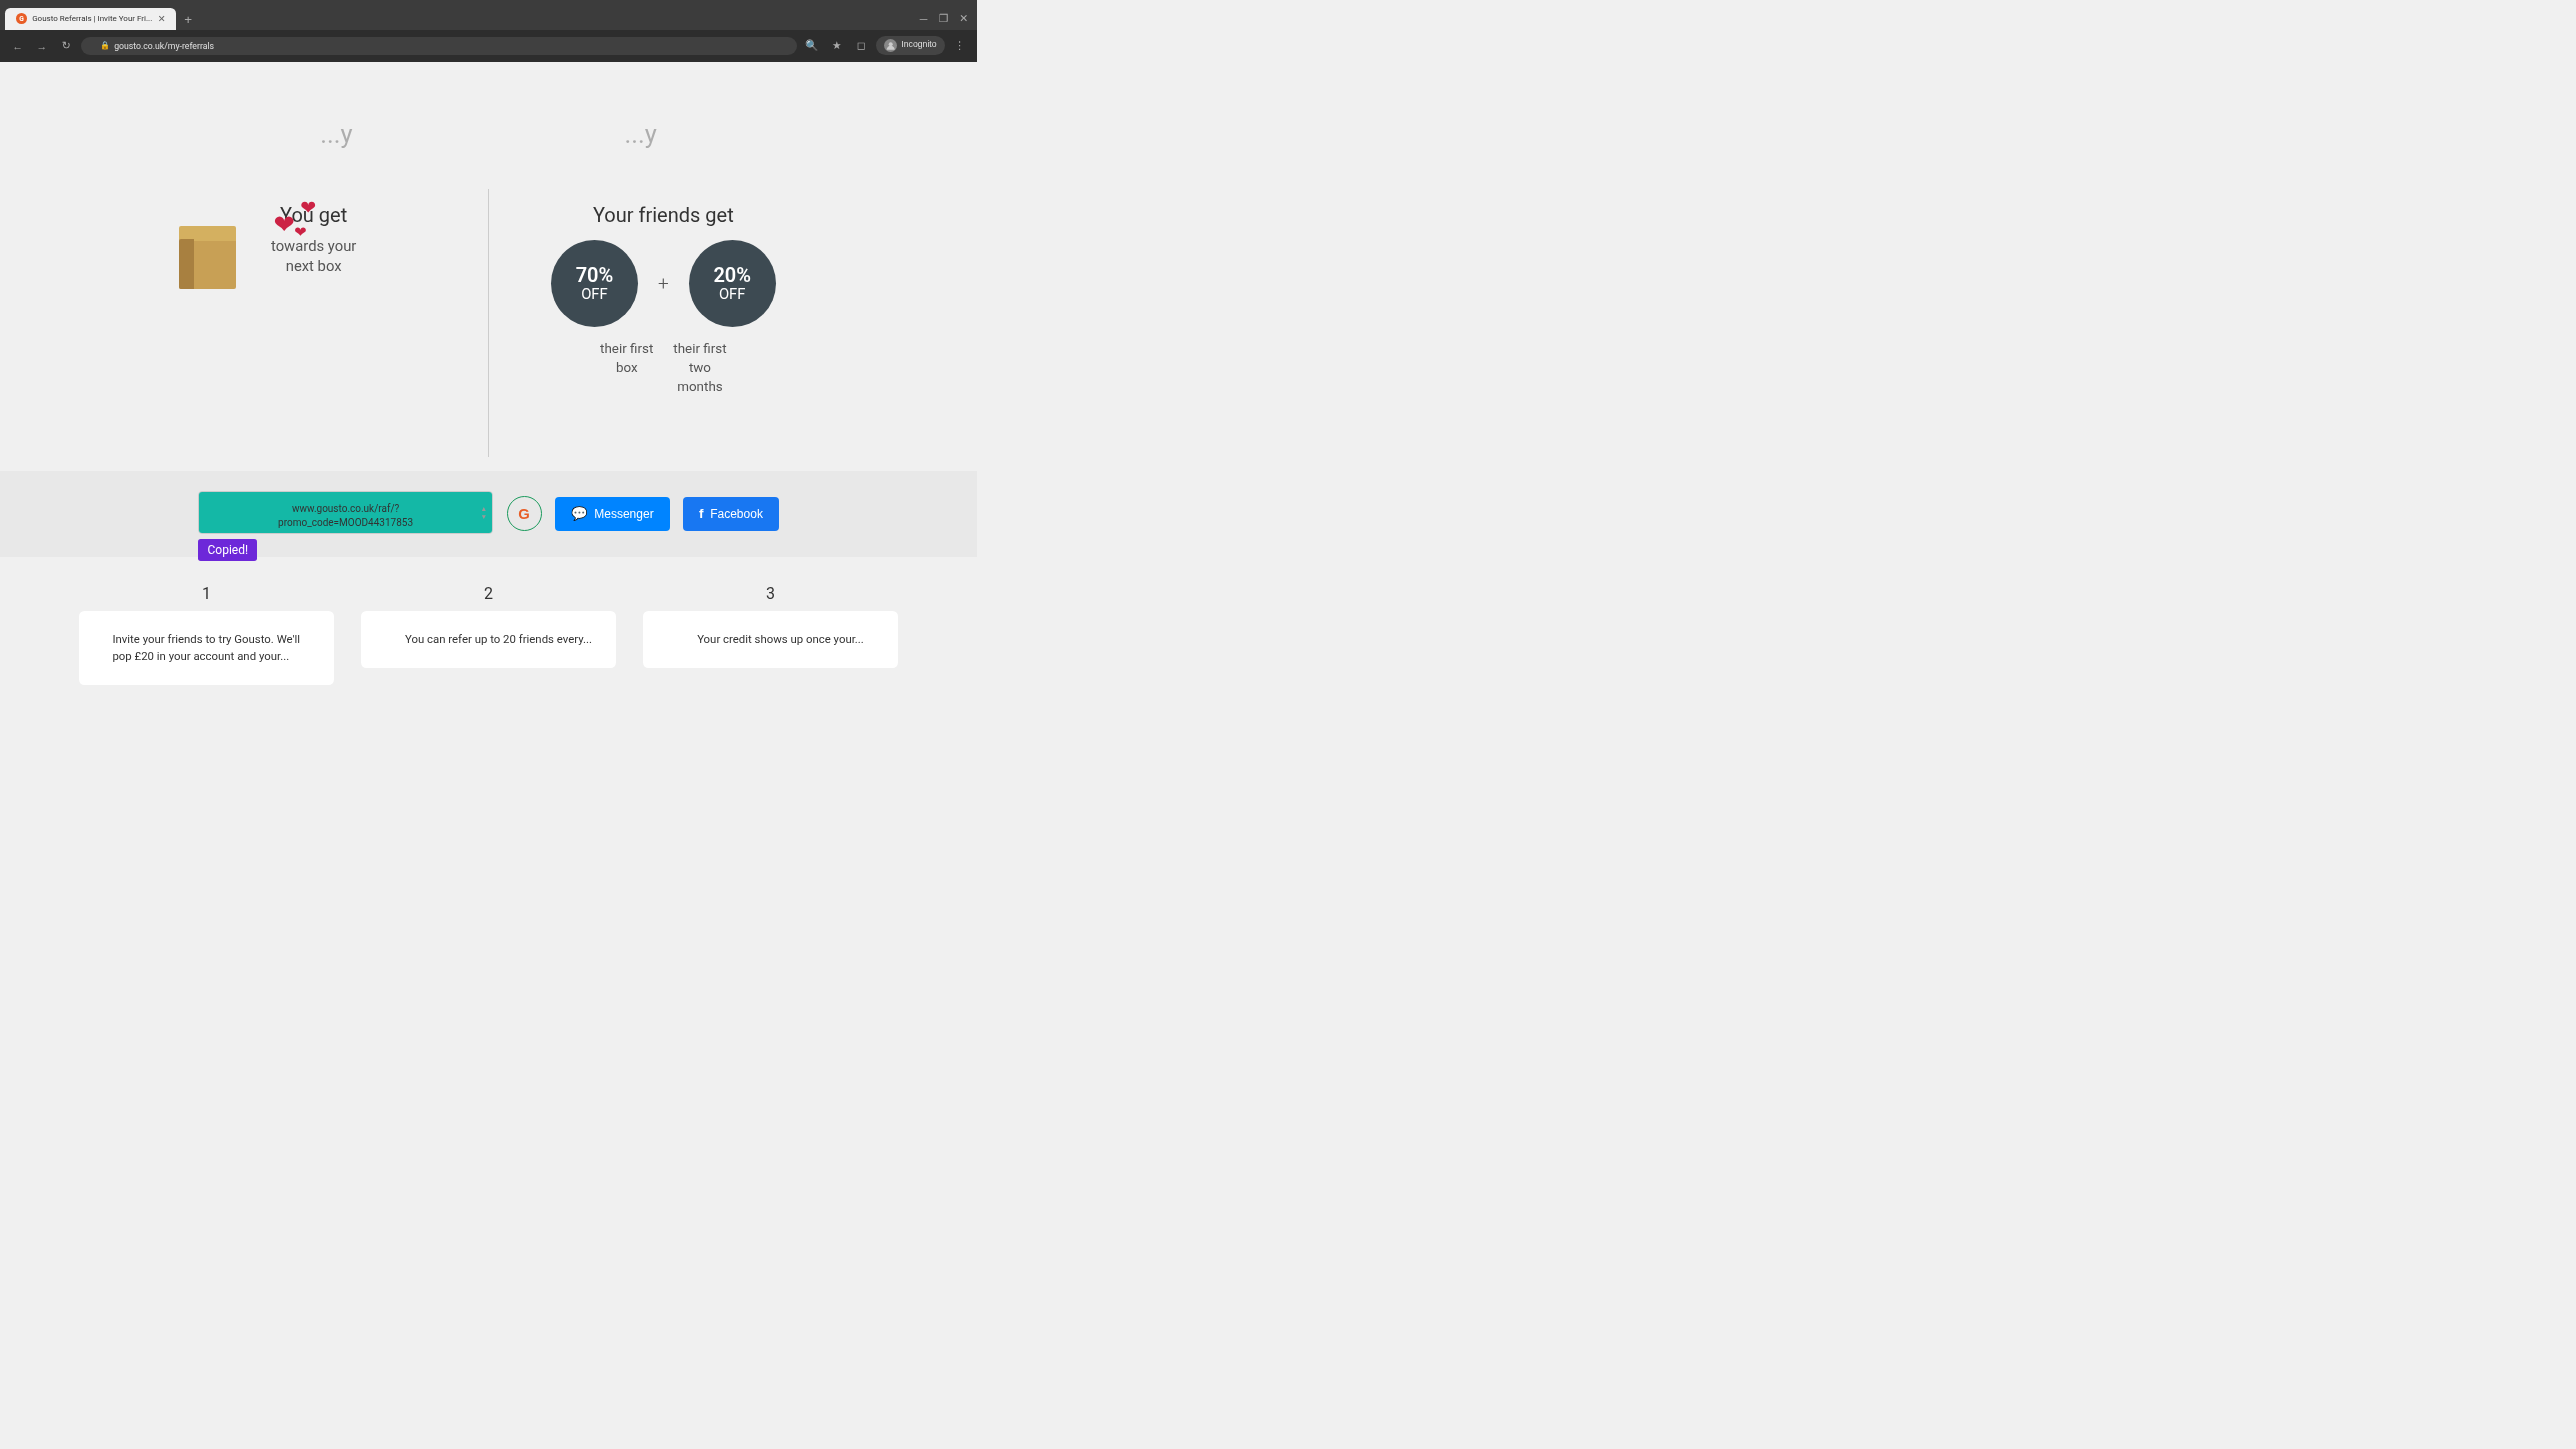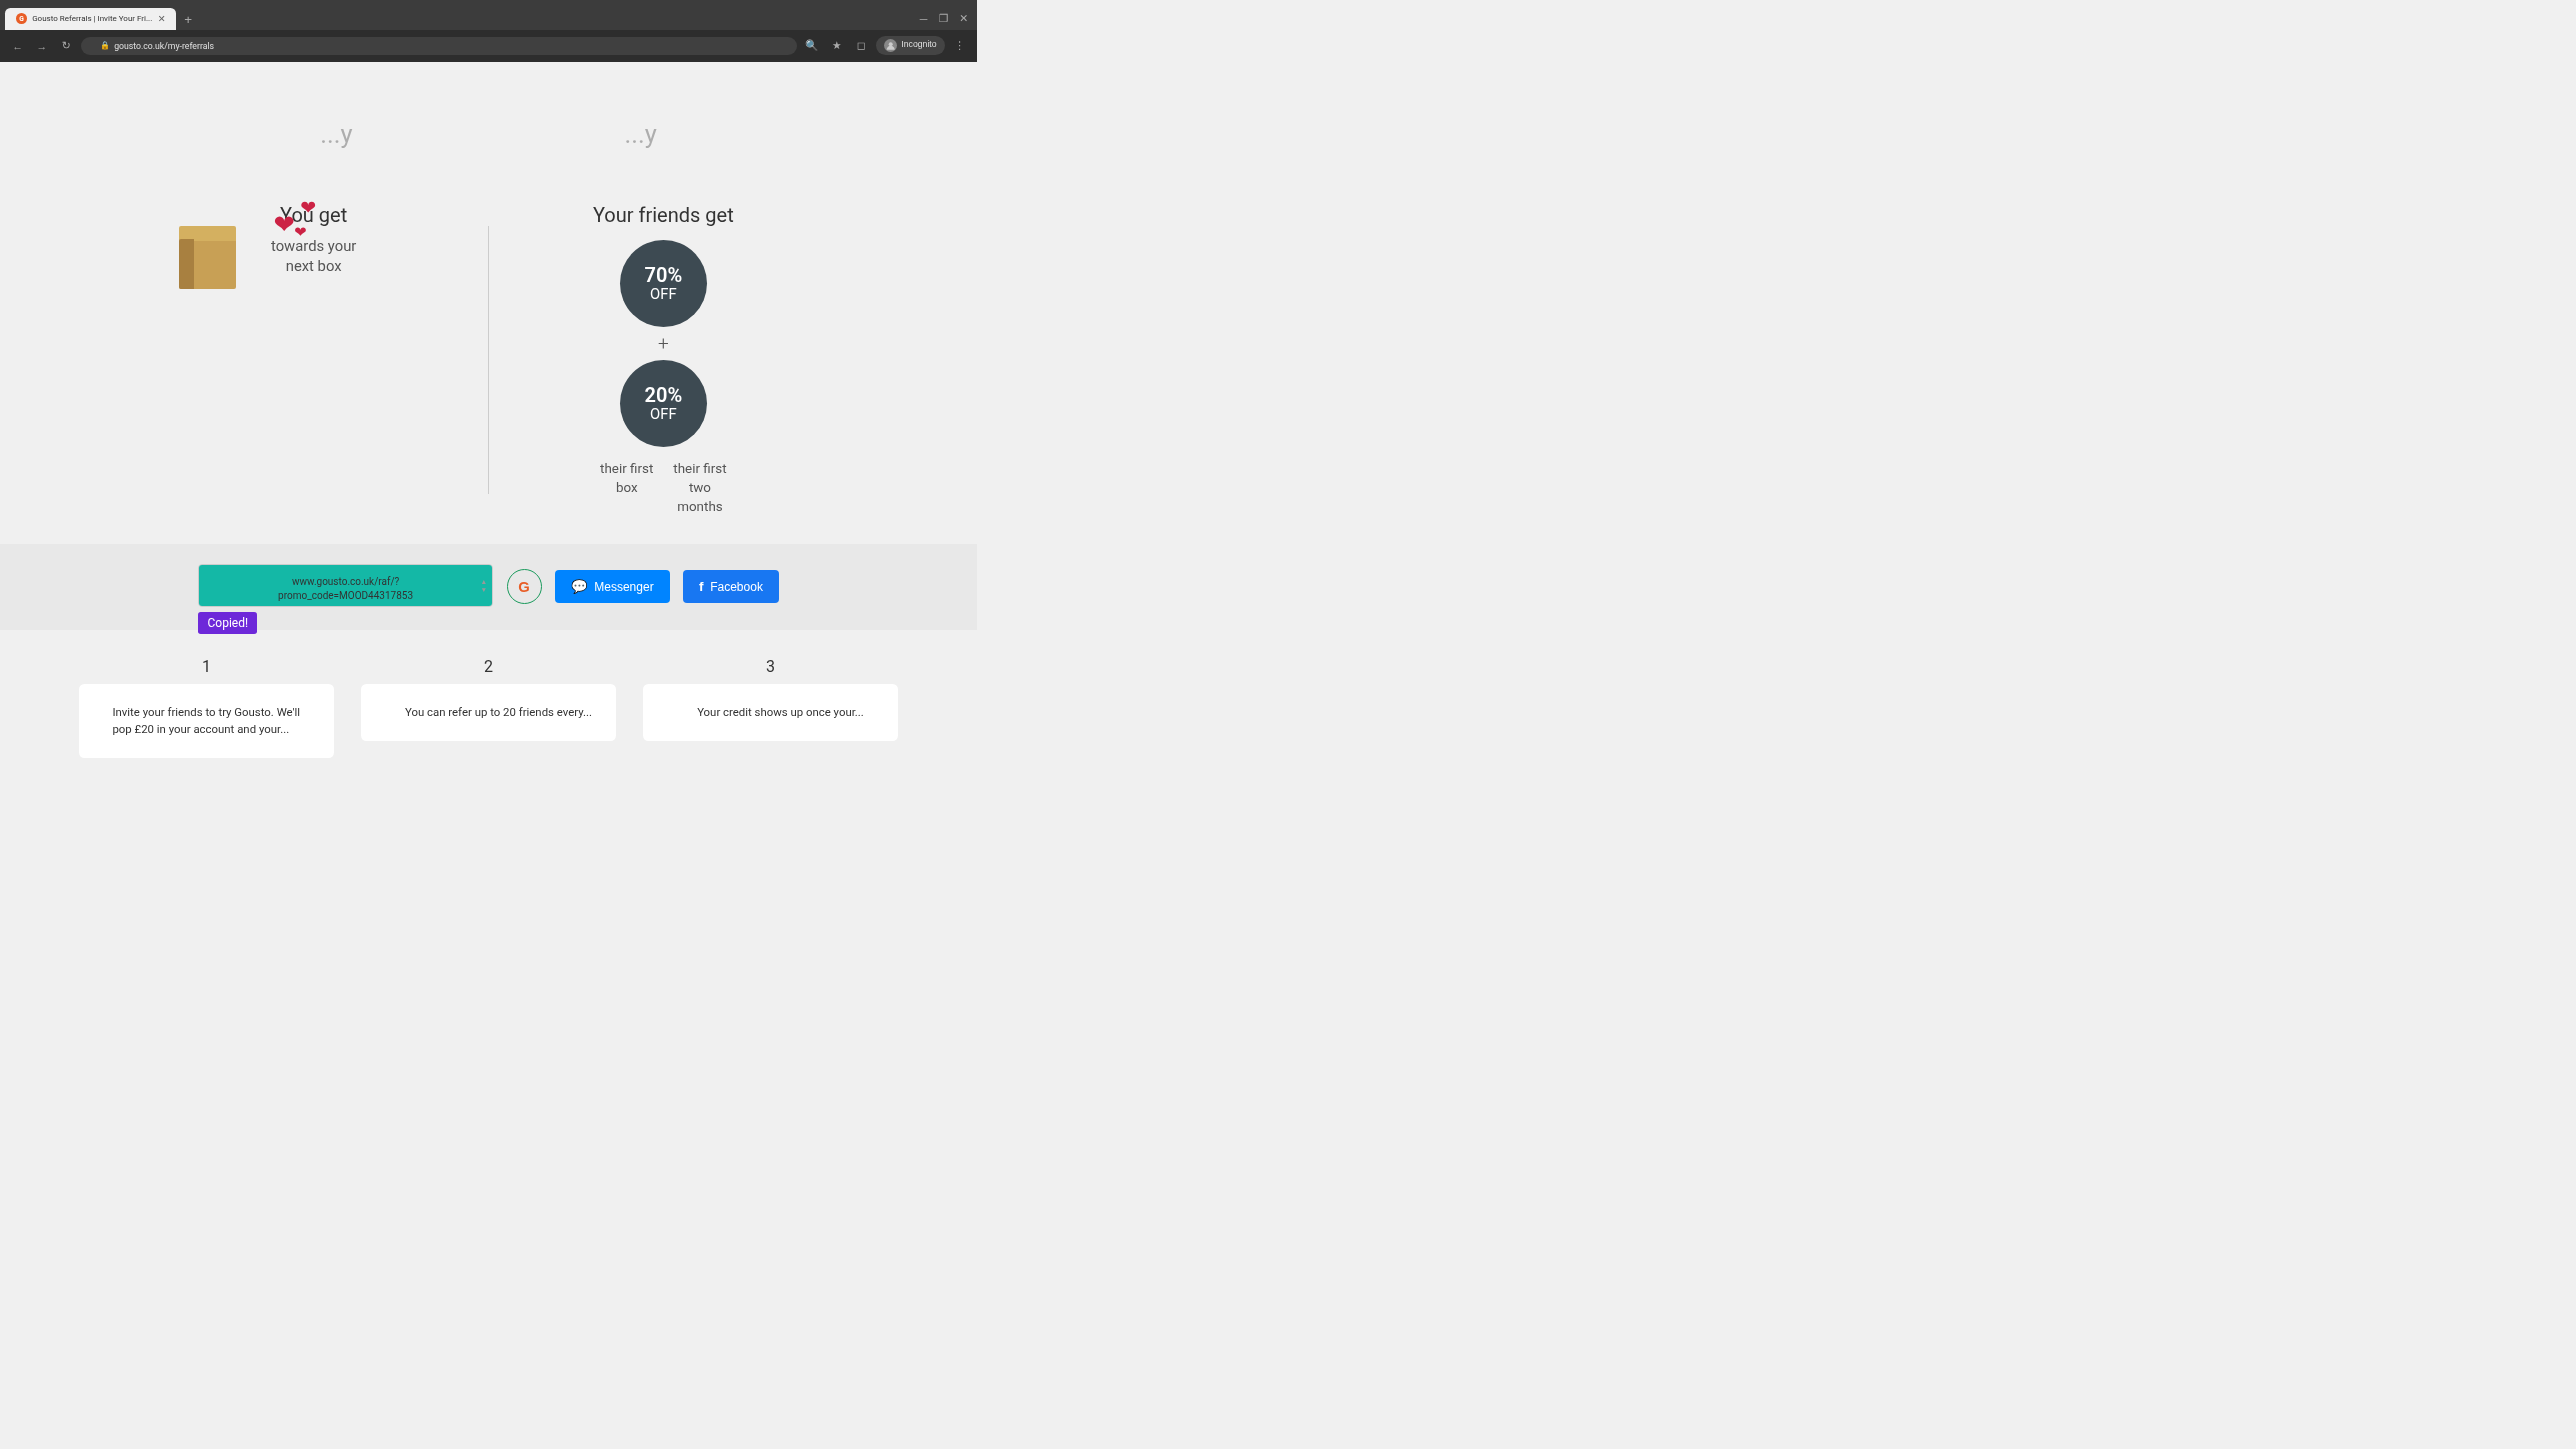--- a/index.html
+++ b/index.html
@@ -278,23 +278,22 @@
     .reward-description {
       font-size: 14.8px;
       color: #555;
       line-height: 1.4;
     }
 
     .discount-circles {
       display: flex;
       align-items: center;
       justify-content: center;
-      gap: 5px;
+      gap: 20px;
       margin: 13.4px 0 13.4px;
-      flex-direction: column;
     }
 
     .discount-circle {
       width: 87px;
       height: 87px;
       background: #3d4a52;
       border-radius: 50%;
       display: flex;
       flex-direction: column;
       align-items: center;

